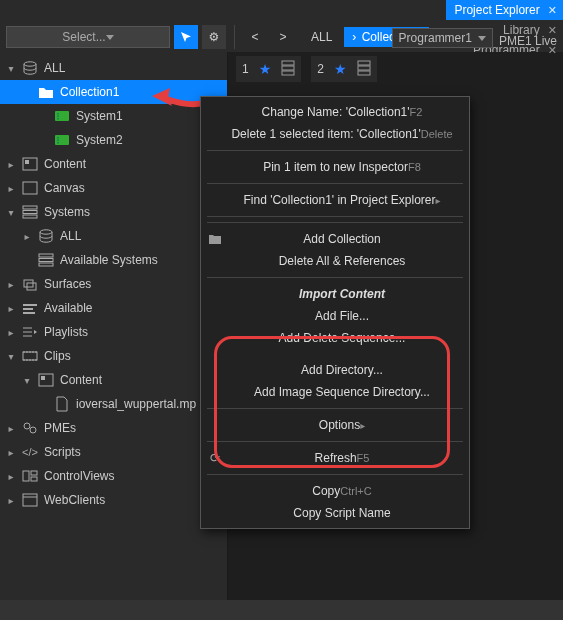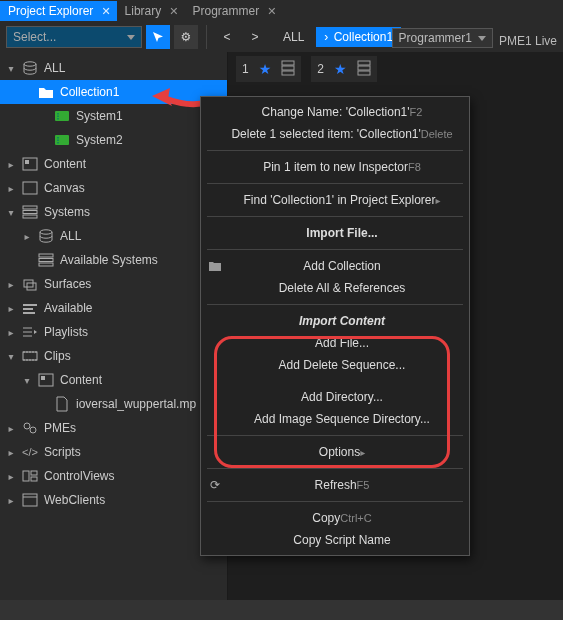--- a/index.html
+++ b/index.html
@@ -11,21 +11,22 @@
     width: 563px;
     height: 620px;
     overflow: hidden;
     position: relative;
   }
   
   .tabs {
     display: flex;
     background: #2a2a2a;
     height: 22px;
-    align-items: center;
+    align-items: flex-end;
+    flex-direction: column;
   }
   .tab {
     padding: 3px 6px 3px 8px;
     display: flex;
     align-items: center;
     gap: 4px;
     color: #aaa;
     font-size: 12px;
   }
   .tab.active {
@@ -41,28 +42,28 @@
   
   .toolrow {
     display: flex;
     align-items: center;
     height: 30px;
     padding: 0 6px;
     gap: 4px;
     background: #2a2a2a;
   }
   .select-box {
-    background: #0c4a6e;
+    background: #404040;
     border: 1px solid #555;
     color: #aaa;
     padding: 3px 6px;
-    width: 136px;
+    width: 164px;
     font-size: 12px;
     display:flex;
-    justify-content:space-between;
+    justify-content:center;
     align-items:center;
   }
   .triangle-down {
     width:0;height:0;border-left:4px solid transparent;border-right:4px solid transparent;border-top:5px solid #999;
   }
   .iconbtn {
     width: 24px;
     height: 24px;
     background: #3a3a3a;
     display: flex;
@@ -519,23 +520,20 @@
     <div class="menu-item">
       <span>Pin 1 item to new Inspector</span>
       <span class="shortcut">F8</span>
     </div>
     <div class="menu-sep"></div>
     <div class="menu-item">
       <span>Find 'Collection1' in Project Explorer</span>
       <span class="chev">▸</span>
     </div>
     <div class="menu-sep"></div>
-    <div class="menu-item bold">
-      <span>Import File...</span>
-    </div>
     <div class="menu-sep"></div>
     <div class="menu-item">
       <span class="ico">
         <svg width="14" height="12" viewBox="0 0 14 12">
           <path d="M1 2 L5 2 L6 3 L13 3 L13 11 L1 11 Z" fill="#999"></path>
         </svg>
       </span>
       <span>Add Collection</span>
     </div>
     <div class="menu-item">

